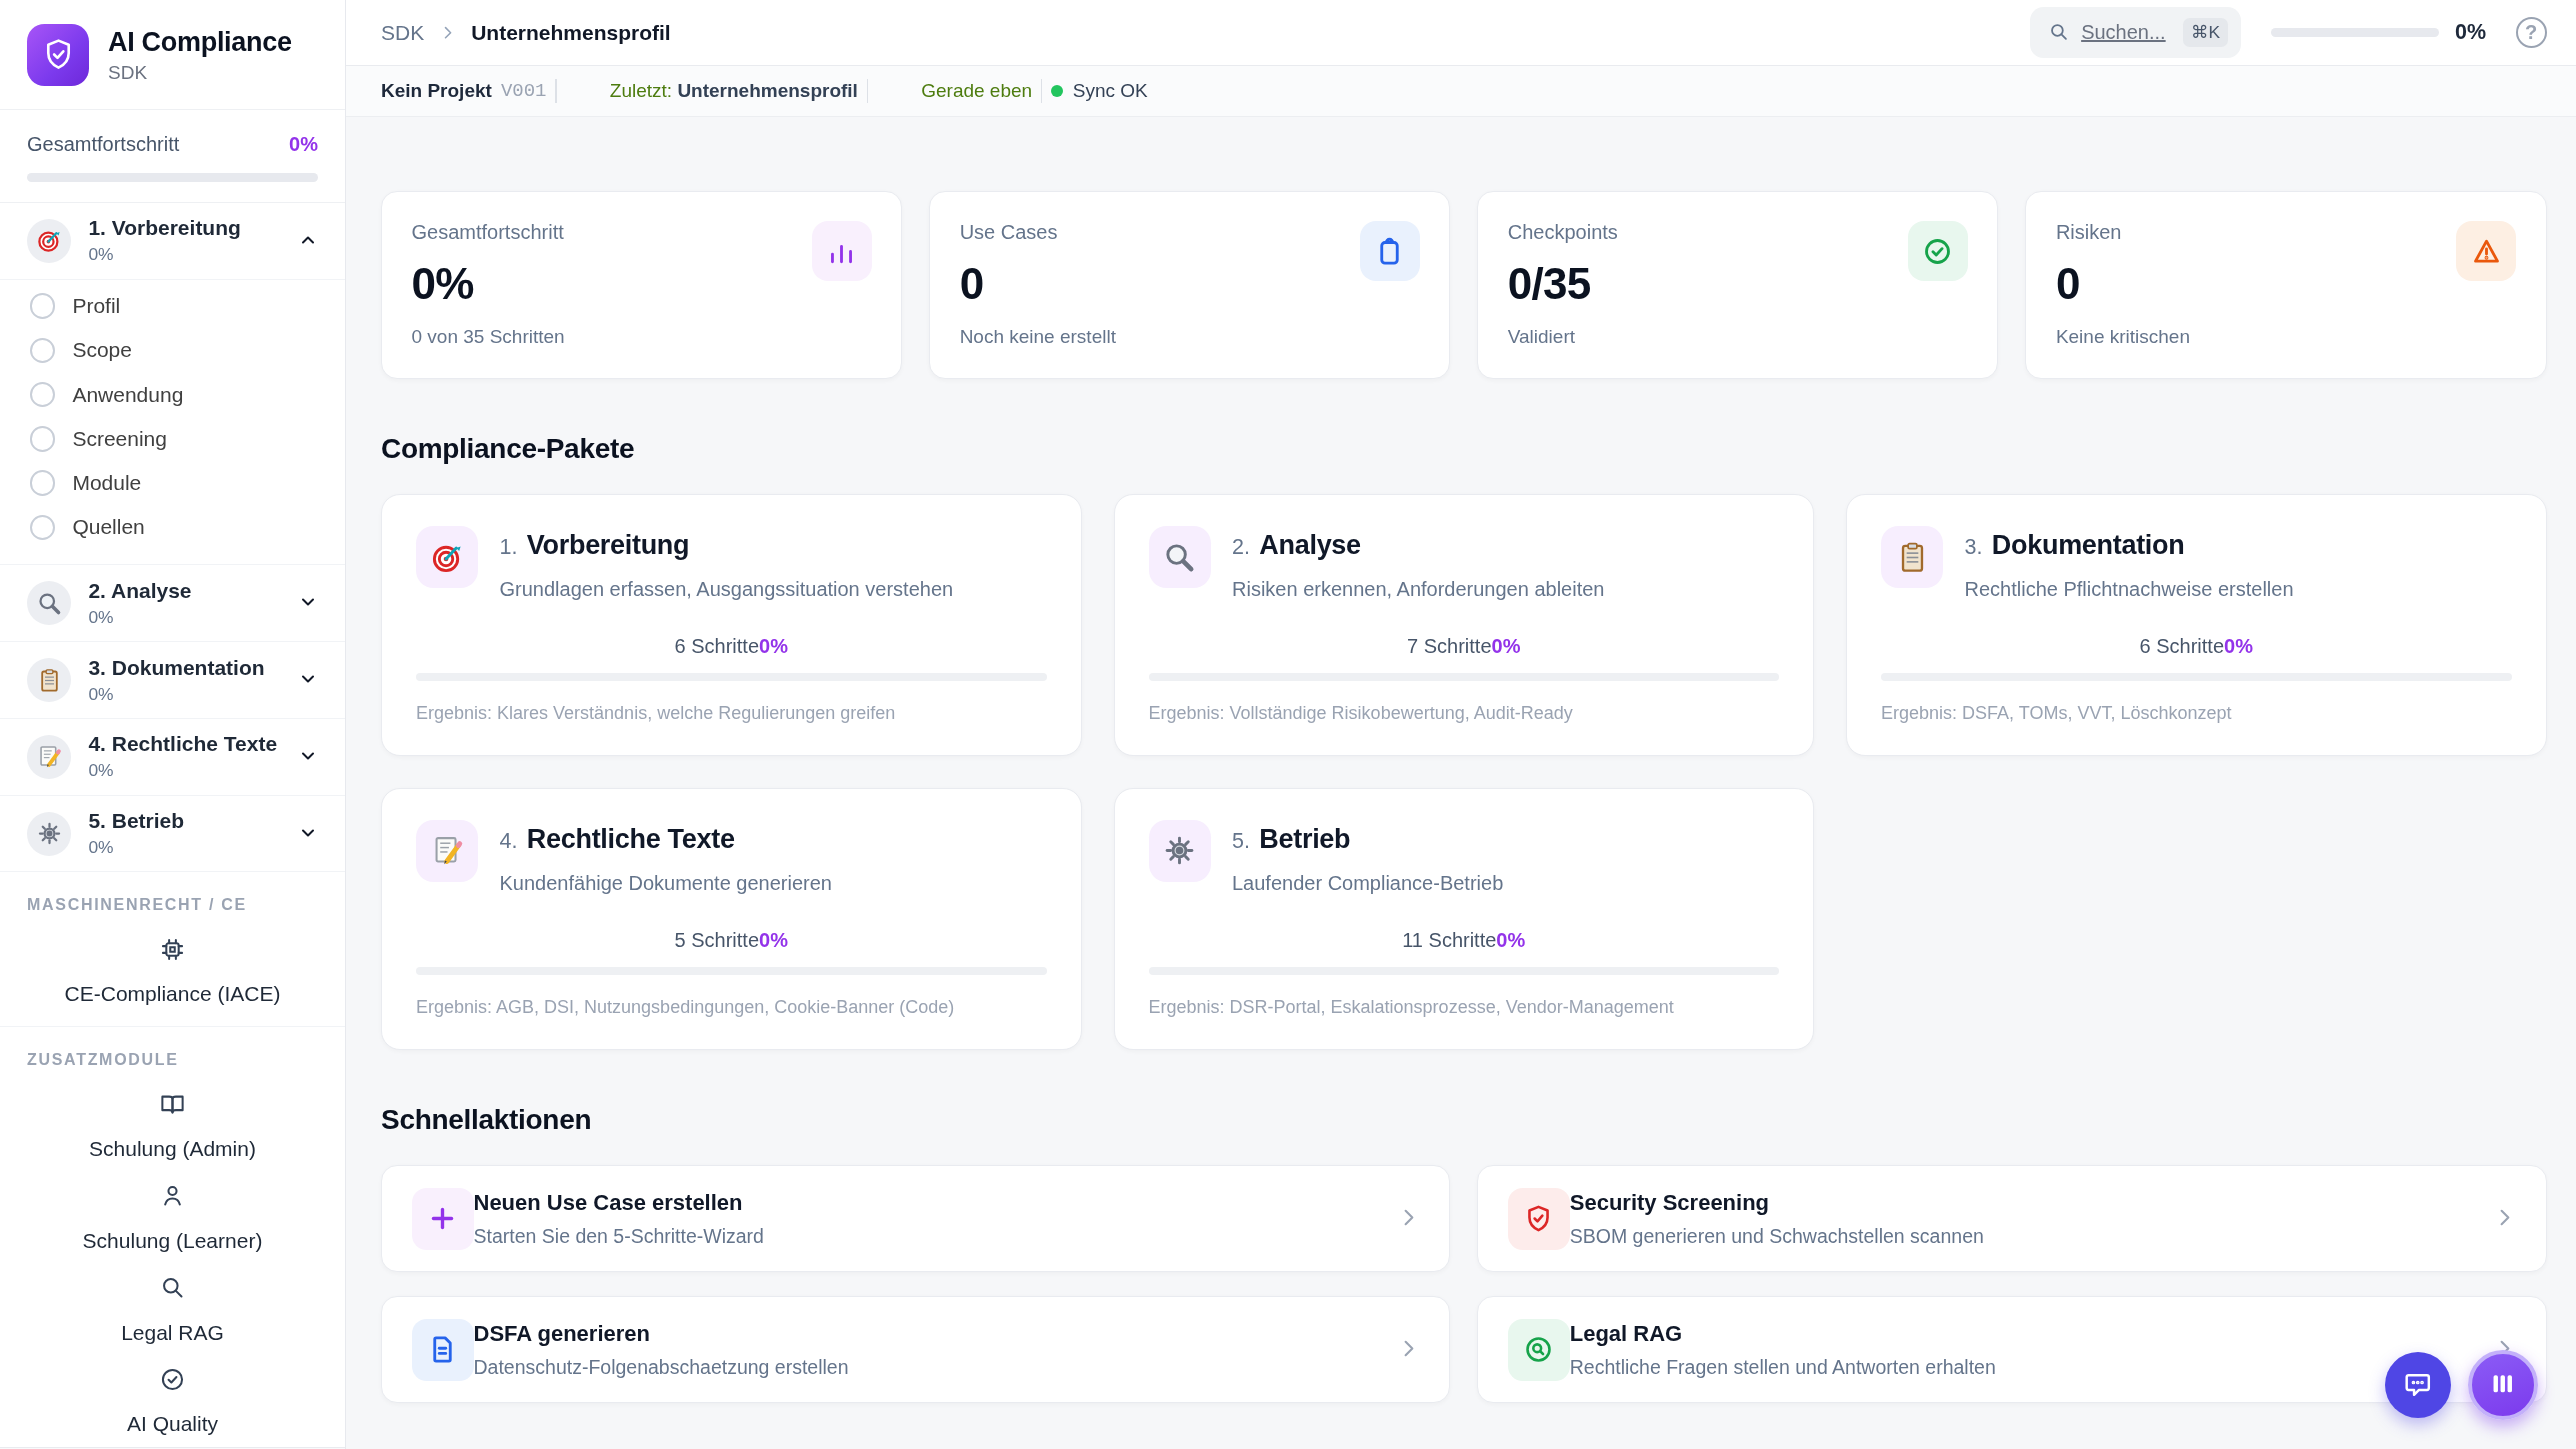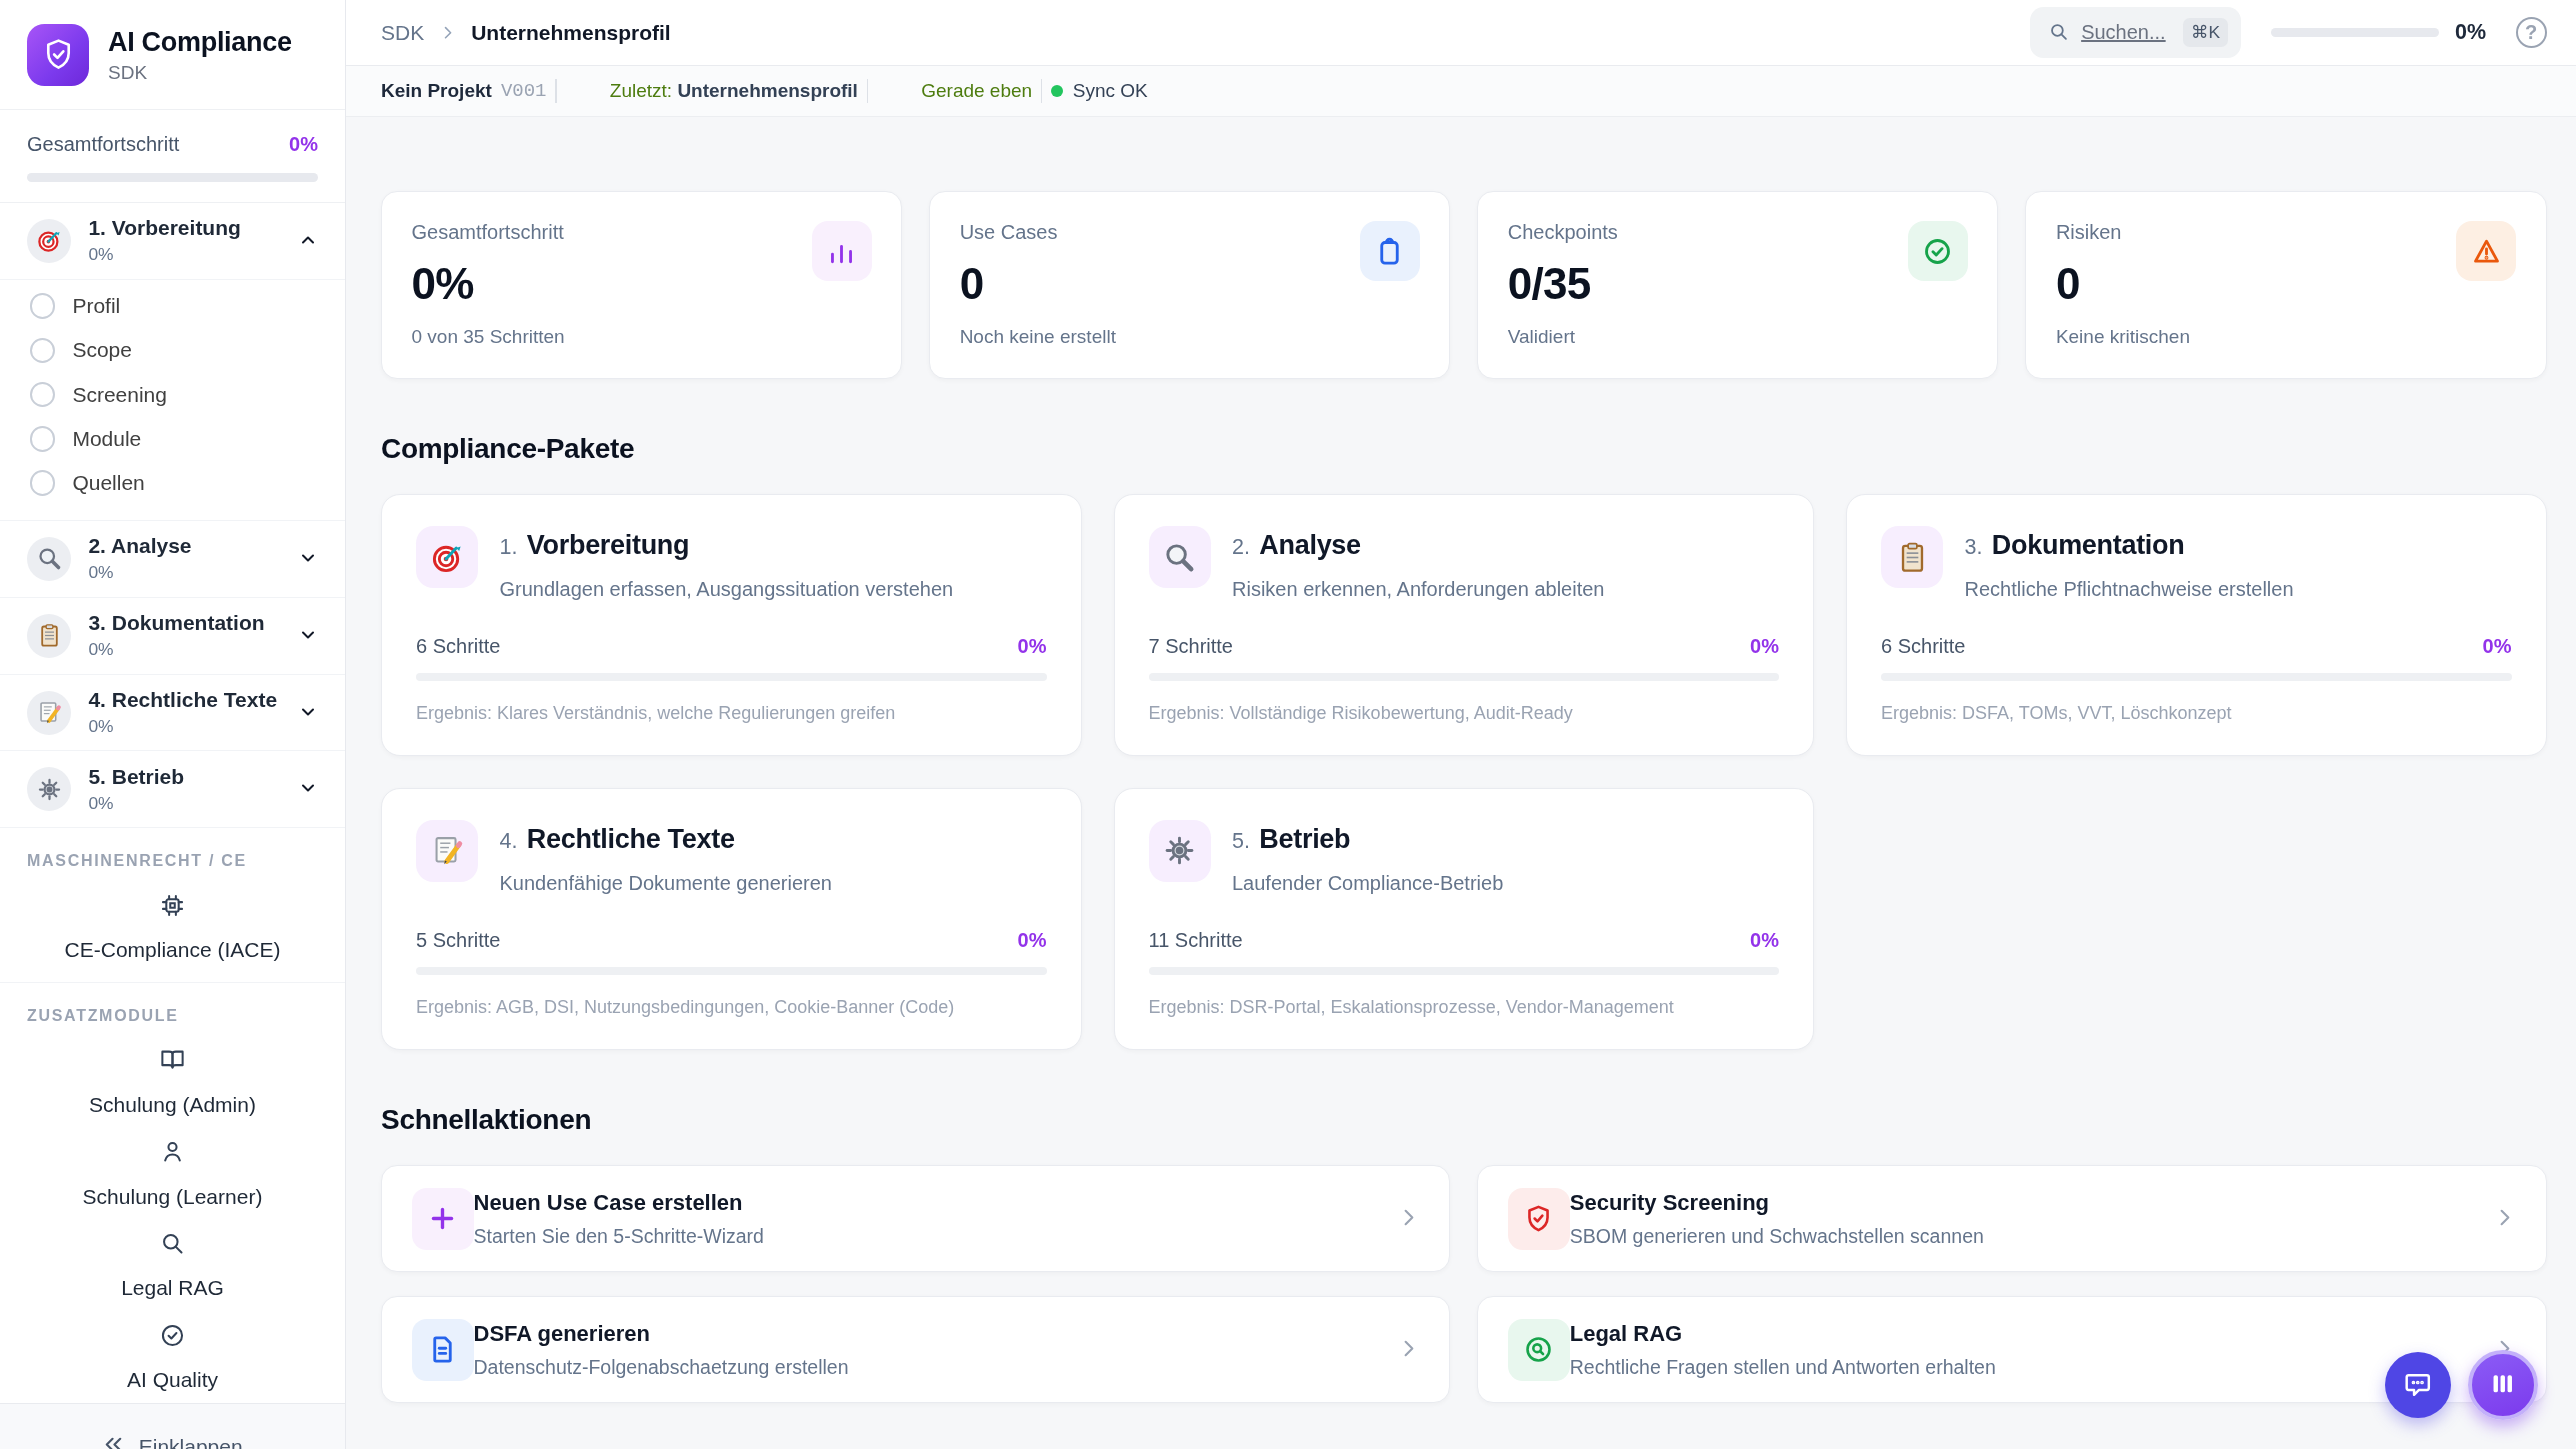--- a/index.html
+++ b/index.html
@@ -170,21 +170,21 @@
   .pkg-top { display:flex; gap:21.5px; }
   .pkg-icon {
     width:62px; height:62px; border-radius:17.4px; background:#f7eefe;
     display:flex; align-items:center; justify-content:center; flex:0 0 auto;
   }
   .pkg-icon svg { width:35px; height:35px; }
   .pkg-head { display:flex; align-items:baseline; gap:9.4px; margin-top:4px; }
   .pkg-num { font-size:21.5px; color:#64748b; }
   .pkg-name { font-size:27px; font-weight:bold; color:#101828; letter-spacing:-0.3px; }
   .pkg-desc { font-size:20px; color:#64748b; margin-top:14.8px; line-height:1.35; }
-  .pkg-steps-row { display:flex; justify-content:space-between; margin-top:32px; }
+  .pkg-steps-row { display:flex; justify-content:center; margin-top:32px; }
   .pkg-steps { font-size:20px; color:#475569; }
   .pkg-pct { font-size:20px; font-weight:bold; color:#9333ea; }
   .pkg-card .bar { margin-top:14.8px; background:#eef0f3; }
   .pkg-result { font-size:18px; color:#9aa3b2; margin-top:21.5px; }
 
   .actions { display:grid; grid-template-columns:repeat(2,1fr); gap:24px 27px; margin-top:29.5px; }
   .action-card {
     background:#fff; border:1.3px solid #e9ebf0; border-radius:16px;
     padding:21.5px 29.5px; display:flex; align-items:center; cursor:pointer;
     box-shadow:0 1.3px 4px rgba(15,23,42,0.03);
@@ -271,20 +271,24 @@
         </span>
       </div>
       <div class="steps">
         <div class="step">
             <span class="dot"></span>
             <span class="sl">Profil</span>
           </div>
         <div class="step">
             <span class="dot"></span>
             <span class="sl">Scope</span>
+          </div>
+        <div class="step">
+            <span class="dot"></span>
+            <span class="sl">Anwendung</span>
           </div>
         <div class="step">
             <span class="dot"></span>
             <span class="sl">Screening</span>
           </div>
         <div class="step">
             <span class="dot"></span>
             <span class="sl">Module</span>
           </div>
         <div class="step">

